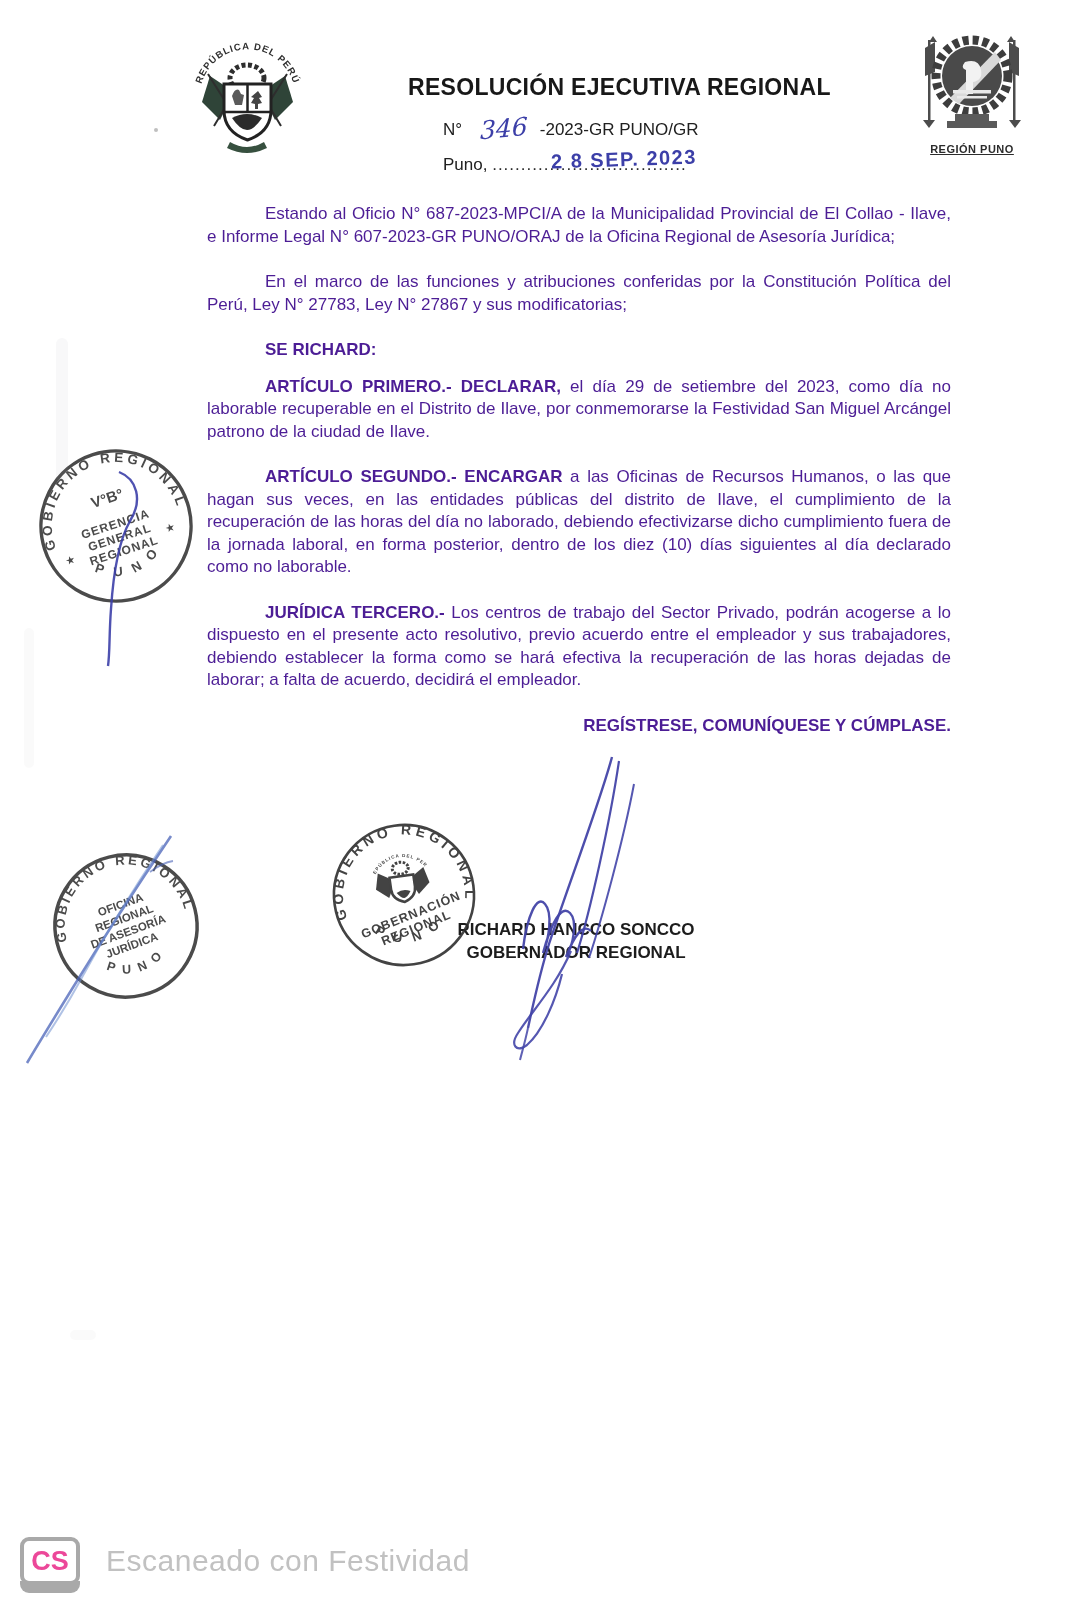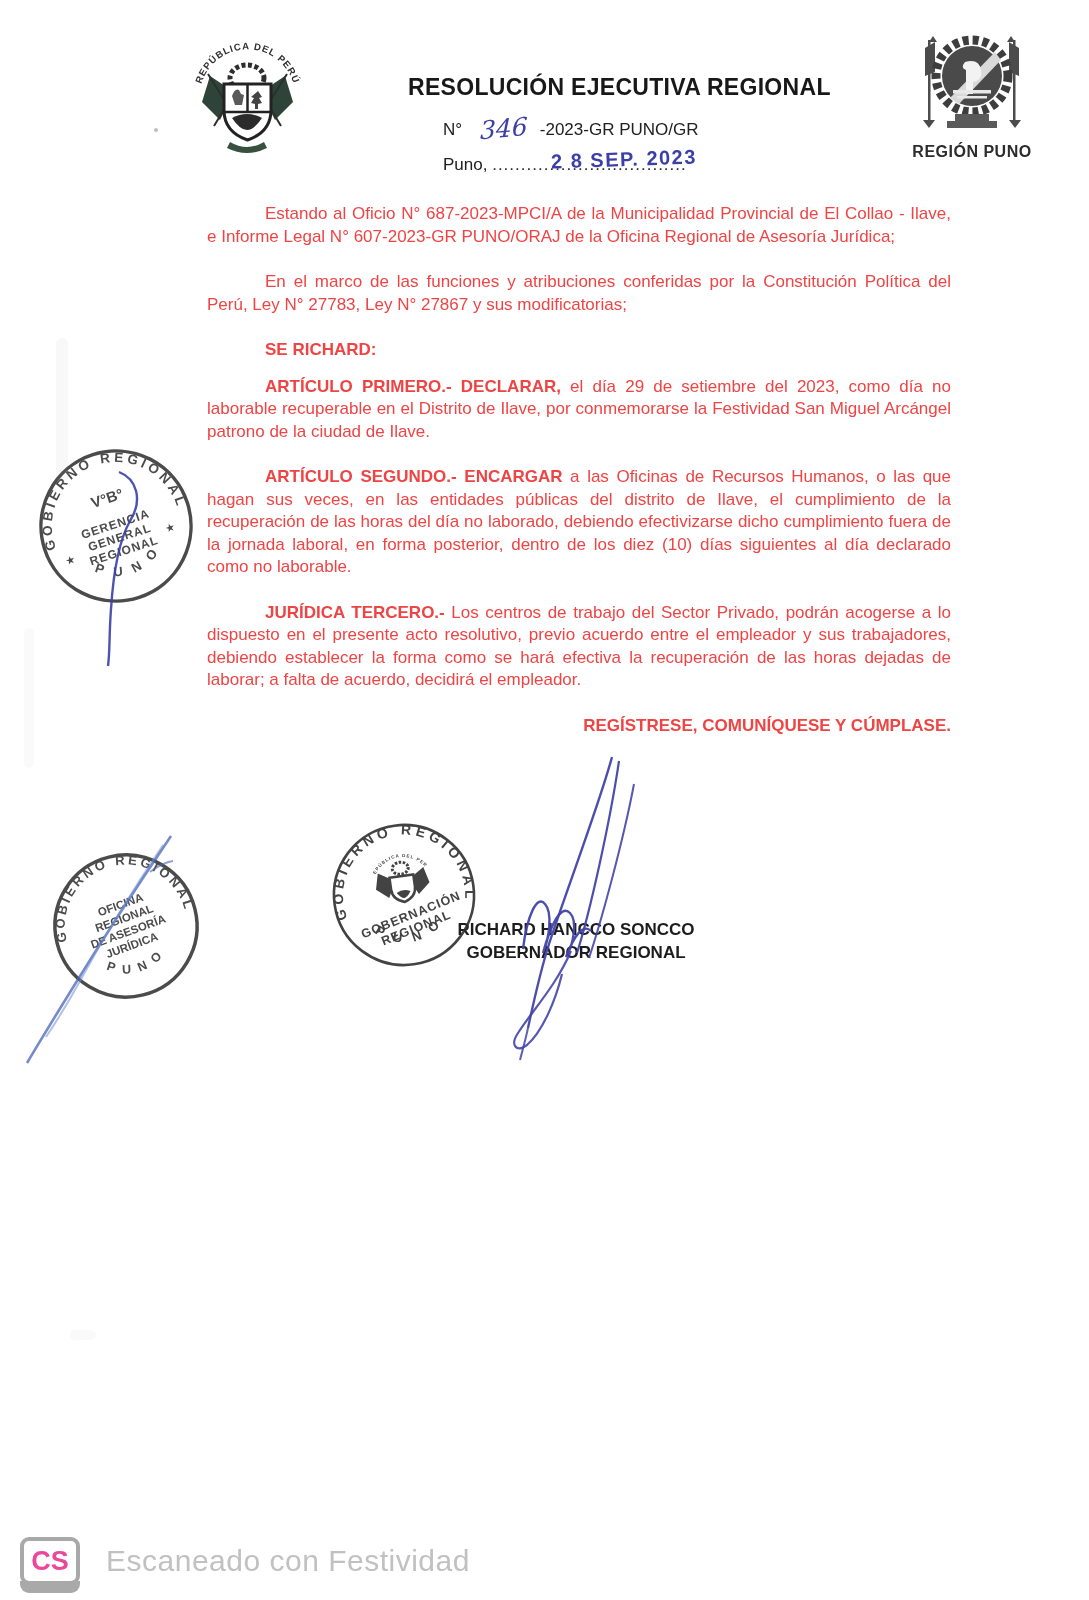--- a/index.html
+++ b/index.html
@@ -33,25 +33,25 @@
     position:absolute;left:443px;top:155px;font-size:17px;color:#202020;
     white-space:nowrap;
   }
   .dateline .dots{letter-spacing:1px;color:#2a2a2a;}
   .datestamp{
     position:absolute;left:108px;top:-7px;
     font-size:20px;font-weight:bold;color:#3c3fa8;
     letter-spacing:1.5px;transform:rotate(-2deg);white-space:nowrap;
   }
   .region-logo{position:absolute;left:903px;top:30px;width:138px;text-align:center;}
-  .region-caption{font-size:16px;font-weight:bold;letter-spacing:.5px;color:#2c2c2c;margin-top:1px;}
+  .region-caption{font-size:11px;font-weight:bold;letter-spacing:.5px;color:#2c2c2c;margin-top:1px;text-decoration:underline;}
   
   .bodytext{
     position:absolute;left:207px;top:203px;width:744px;
-    font-size:17px;line-height:22.5px;text-align:justify;color:#ef4444;
+    font-size:17px;line-height:22.5px;text-align:justify;color:#4c1d95;
   }
   .bodytext p{margin:0 0 23px 0;text-indent:58px;}
   .bodytext p.resolve{font-weight:bold;margin-top:5px;margin-bottom:14px;}
   .bodytext p.closing{text-indent:0;text-align:right;font-weight:bold;margin-top:3px;}
   .bodytext b{font-weight:bold;}
   
   .sigblock{
     position:absolute;left:426px;top:918px;width:300px;text-align:center;
     font-size:17px;font-weight:bold;color:#1c1c1c;line-height:23px;white-space:nowrap;
   }

